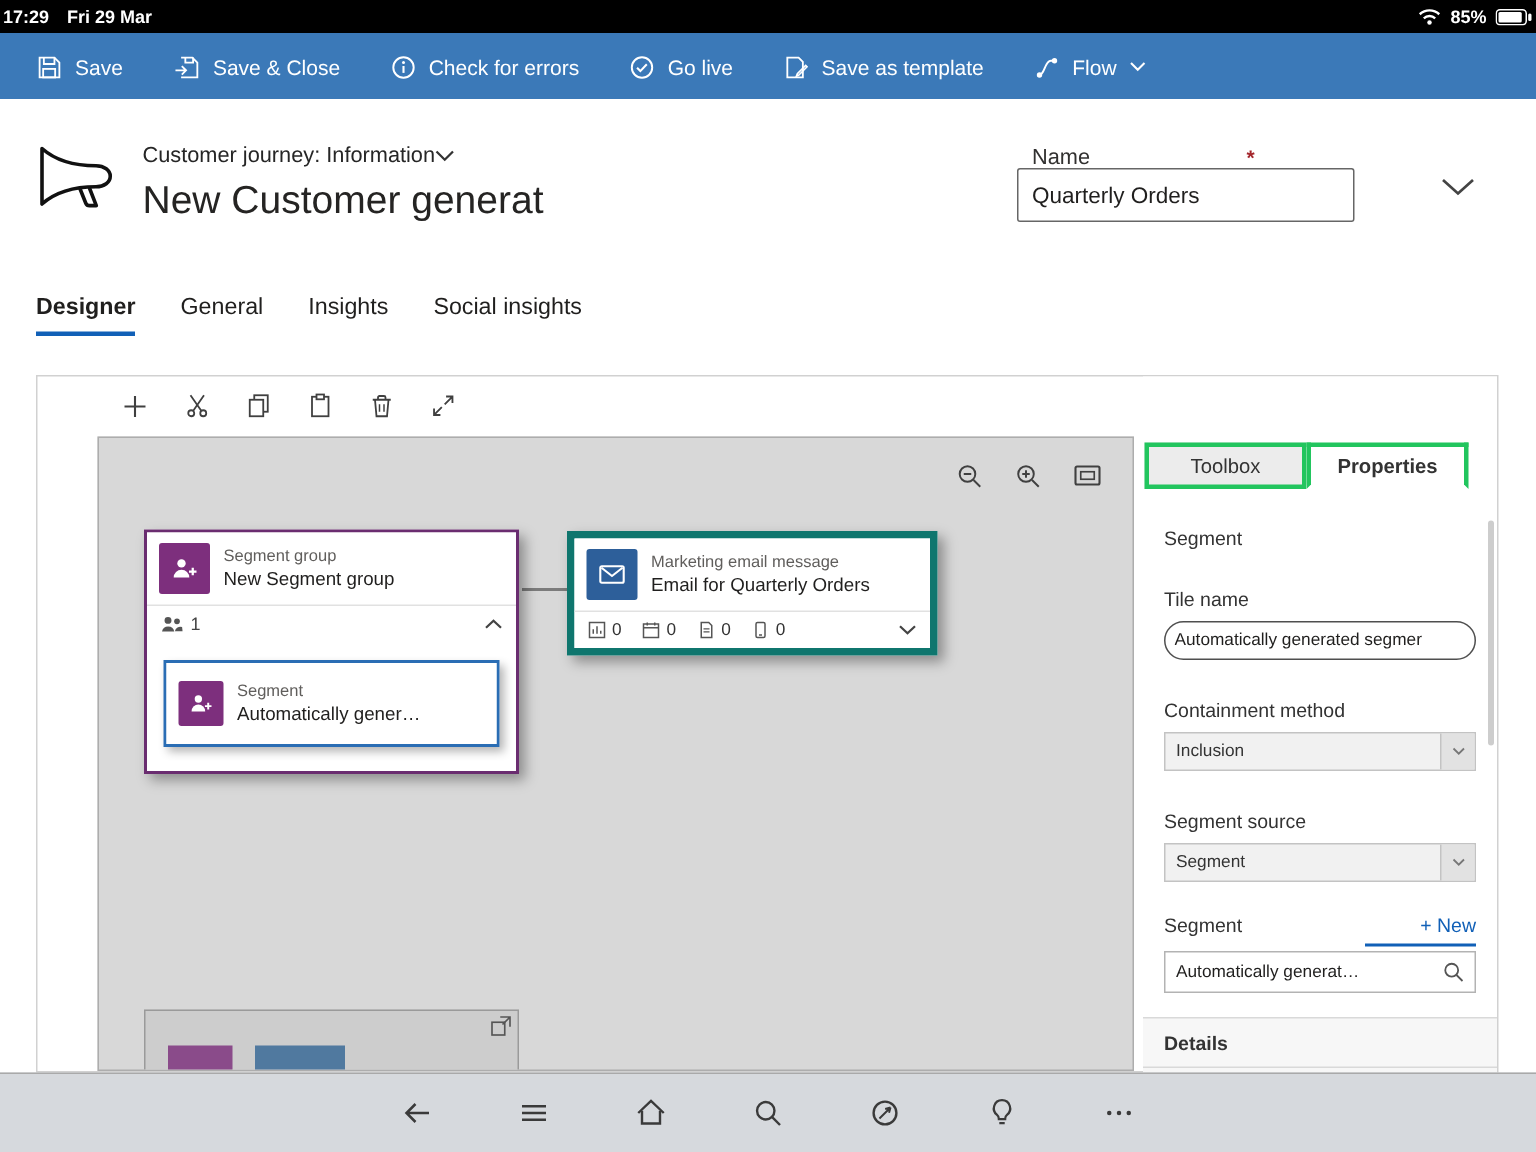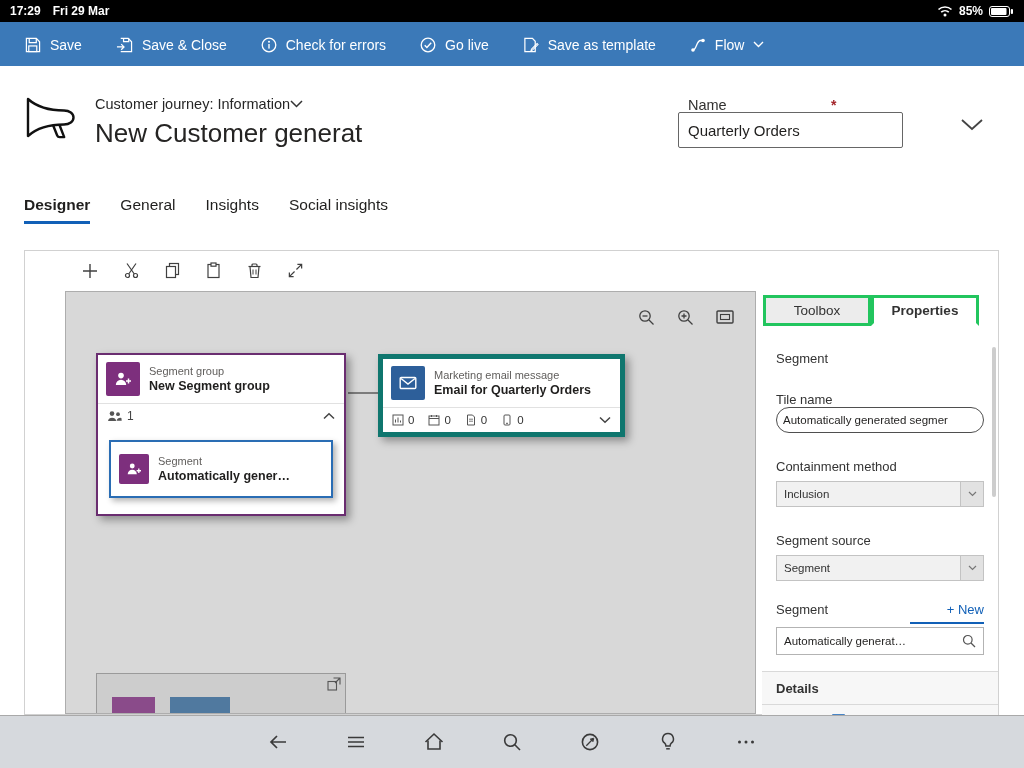--- a/index.html
+++ b/index.html
@@ -2,21 +2,21 @@
 <html><head>
 <meta charset="utf-8">
 <style>
   * { box-sizing: border-box; margin: 0; padding: 0; }
   html,body { width:1024px; height:768px; }
   body { position:relative; font-family:"Liberation Sans",sans-serif; background:#fff; overflow:hidden; }
   svg { display:block; }
 
   
   .status-bar { position:absolute; top:0; left:0; width:100%; height:22px; background:#000;
-    color:#fff; display:flex; align-items:center; justify-content:space-between; padding:0 10px; }
+    color:#fff; display:flex; align-items:center; justify-content:space-between; padding:0 2px; }
   .sb-group { display:flex; align-items:center; gap:12px; font-size:12px; font-weight:bold; }
   .sb-right { gap:6px; }
 
   
   .command-bar { position:absolute; top:22px; left:0; width:100%; height:45px; background:#3b79b8;
     display:flex; align-items:center; padding-left:8px; }
   .cmd-item { display:flex; align-items:center; gap:9px; color:#fff; font-size:14px;
     padding:0 17px; height:44px; cursor:pointer; white-space:nowrap; }
 
   
@@ -49,21 +49,21 @@
   .zoom-controls > span { cursor:pointer; }
 
   
   .tile-main { display:flex; align-items:center; gap:9px; padding:6px 8px; height:48px; background:#fff; }
   .tile-icon { width:34px; height:34px; border-radius:2px; display:flex; align-items:center;
     justify-content:center; flex:none; }
   .tile-icon.purple { background:#7d2f7d; }
   .tile-icon.blue { background:#2d5f9a; }
   .tile-texts { overflow:hidden; }
   .tile-type { font-size:11px; color:#605e5c; white-space:nowrap; }
-  .tile-title { font-size:12.5px; font-weight:bold; color:#201f1e; white-space:nowrap; margin-top:2px;
+  .tile-title { font-size:12.5px; font-weight:normal; color:#201f1e; white-space:nowrap; margin-top:2px;
     overflow:hidden; text-overflow:ellipsis; }
   .tile-footer { display:flex; align-items:center; gap:5px; border-top:1px solid #e1e1e1; height:25px;
     padding:0 9px; font-size:12px; color:#444; background:#fff; }
   .footer-spacer { flex:1; }
 
   .segment-group { position:absolute; left:30px; top:61px; width:250px; border:2px solid #6a2d70;
     background:#fff; box-shadow:4px 4px 8px rgba(0,0,0,.35); cursor:pointer; }
   .group-children { height:86px; padding:12px 11px; background:#fff; }
   .segment-child { width:224px; border:2px solid #2a6db4; background:#fff;
     box-shadow:3px 3px 6px rgba(0,0,0,.3); cursor:pointer; }
@@ -85,21 +85,21 @@
 
   
   .side-panel { position:absolute; top:0; right:0; width:236px; height:463px; background:#fff; }
   .panel-tabs { position:absolute; top:44px; left:1px; display:flex; }
   .panel-tab { width:108px; height:31px; display:flex; align-items:center; justify-content:center;
     font-size:13.5px; color:#333; border:3px solid #22c55e; background:#ececec; cursor:pointer; }
   .panel-tab.active { background:#fff; font-weight:bold; border-bottom-color:#fff; }
   .panel-body { position:absolute; top:87px; left:0; width:100%; padding:0 14px; }
   .p-section-title { margin-top:13px; font-size:13px; color:#333; }
   .p-label { margin-top:26px; font-size:13px; color:#333; }
-  .text-input { width:100%; height:26px; border:1px solid #4f4f4f; border-radius:13px;
+  .text-input { margin-top:7px; width:100%; height:26px; border:1px solid #4f4f4f; border-radius:13px;
     font-size:11.5px; padding:0 6px; color:#201f1e; background:#fff; font-family:"Liberation Sans",sans-serif; }
   .dropdown { margin-top:7px; height:26px; border:1px solid #c3c3c3; background:#f1f1f1;
     display:flex; align-items:stretch; cursor:pointer; }
   .dd-text { flex:1; font-size:11.5px; color:#333; padding:0 7px; display:flex; align-items:center; }
   .dd-btn { width:23px; border-left:1px solid #c3c3c3; background:#e2e2e2; display:flex;
     align-items:center; justify-content:center; }
   .segment-row { margin-top:21px; display:flex; align-items:center; }
   .seg-label { font-size:13px; color:#333; }
   .new-link { margin-left:auto; font-size:13px; color:#1160b7; cursor:pointer; }
   .new-underline { margin:5px 0 0 auto; width:74px; height:2px; background:#1160b7; }

